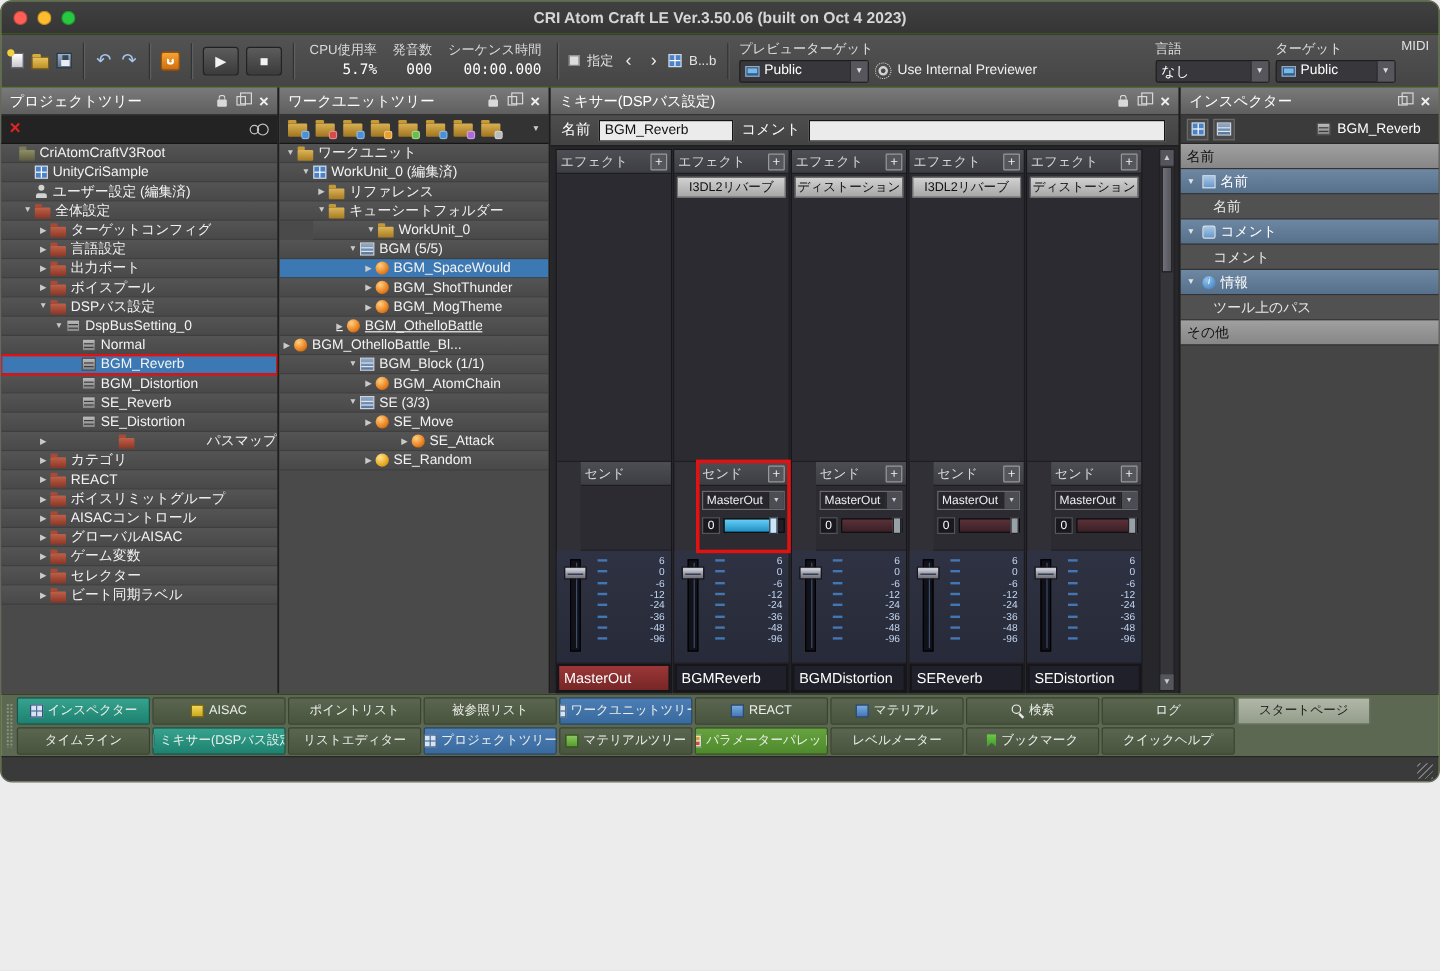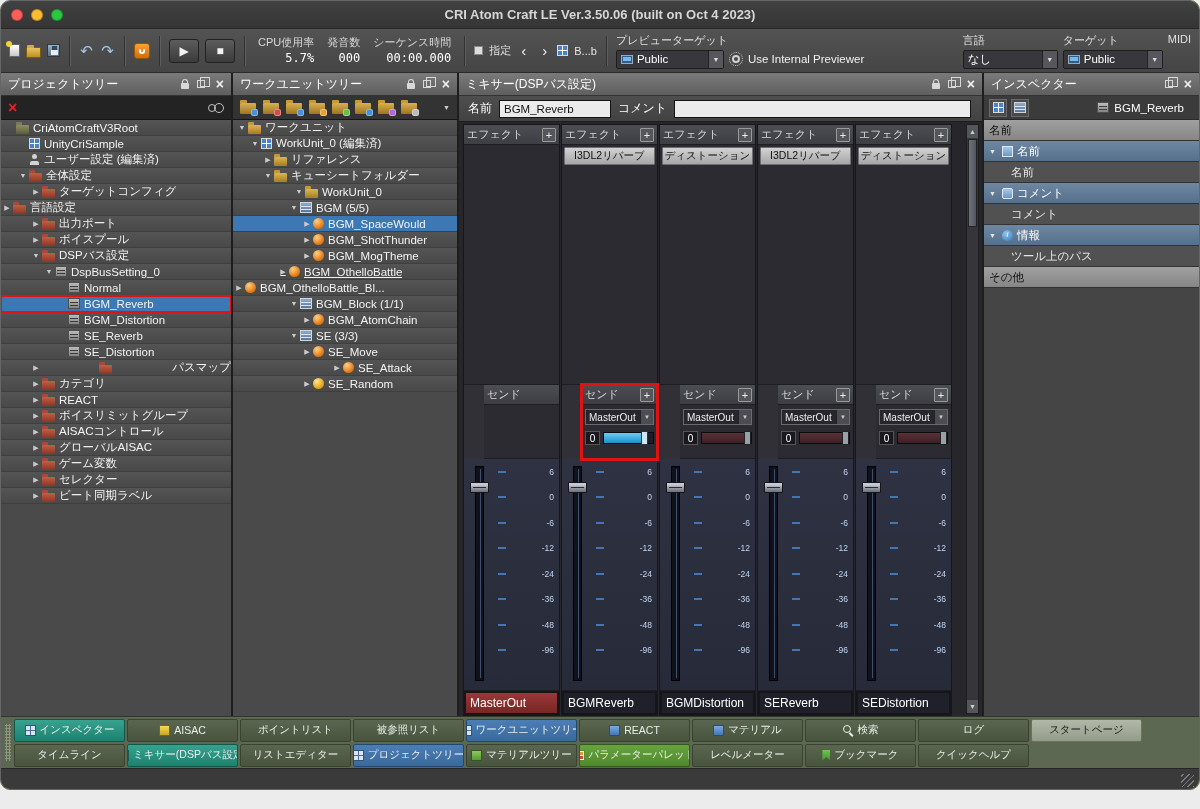--- a/index.html
+++ b/index.html
@@ -1,17 +1,17 @@
 <!DOCTYPE html>
 <html><head>
 <meta charset="utf-8">
 <style>
 *{margin:0;padding:0;box-sizing:border-box;}
 html,body{width:1200px;height:809px;background:#ececec;overflow:hidden;}
-.window{width:1200px;height:790px;border-radius:10px;overflow:hidden;background:#84cc16;border:1px solid #666;
+.window{width:1200px;height:652px;border-radius:10px;overflow:hidden;background:#84cc16;border:1px solid #666;
   display:flex;flex-direction:column;font-family:"Liberation Sans",sans-serif;}
 
 .titlebar{height:28px;flex:none;background:linear-gradient(#414141,#353535);border-bottom:1px solid #262626;
   display:flex;align-items:center;position:relative;}
 .traffic{display:flex;gap:8px;margin-left:10px;z-index:2;}
 .tl{width:12px;height:12px;border-radius:50%;border:1px solid rgba(0,0,0,.25);}
 .tl.red{background:#ff5f57}.tl.yellow{background:#febc2e}.tl.green{background:#28c840}
 .title{position:absolute;left:0;right:0;text-align:center;color:#d6d6d6;font-size:13px;font-weight:bold;}
 
 .toolbar{height:44px;flex:none;background:linear-gradient(#535353,#454545);border-bottom:1px solid #2b2b2b;
@@ -327,21 +327,21 @@
           <div class="tree-row" style="padding-left: 16px;">
             <span class="expander">▼</span>
             <span class="ic ic-folder"></span>
             <span class="t-label">全体設定</span>
           </div>
           <div class="tree-row" style="padding-left: 29px;">
             <span class="expander">▶</span>
             <span class="ic ic-folder"></span>
             <span class="t-label">ターゲットコンフィグ</span>
           </div>
-          <div class="tree-row" style="">
+          <div class="tree-row" style="padding-left: 29px;">
             <span class="expander">▶</span>
             <span class="ic ic-folder"></span>
             <span class="t-label">言語設定</span>
           </div>
           <div class="tree-row" style="padding-left: 29px;">
             <span class="expander">▶</span>
             <span class="ic ic-folder"></span>
             <span class="t-label">出力ポート</span>
           </div>
           <div class="tree-row" style="padding-left: 29px;">
@@ -482,21 +482,21 @@
           <div class="tree-row" style="padding-left: 29px;">
             <span class="expander">▶</span>
             <span class="ic ic-folder gold"></span>
             <span class="t-label">リファレンス</span>
           </div>
           <div class="tree-row" style="padding-left: 29px;">
             <span class="expander">▼</span>
             <span class="ic ic-folder gold"></span>
             <span class="t-label">キューシートフォルダー</span>
           </div>
-          <div class="tree-row" style="padding-left: 60px;">
+          <div class="tree-row" style="padding-left: 42px; margin-left: 28px;">
             <span class="expander">▼</span>
             <span class="ic ic-folder gold"></span>
             <span class="t-label">WorkUnit_0</span>
           </div>
           <div class="tree-row" style="padding-left: 55px;">
             <span class="expander">▼</span>
             <span class="ic ic-cuesheet"></span>
             <span class="t-label">BGM (5/5)</span>
           </div>
           <div class="tree-row selected" style="padding-left: 68px;">

